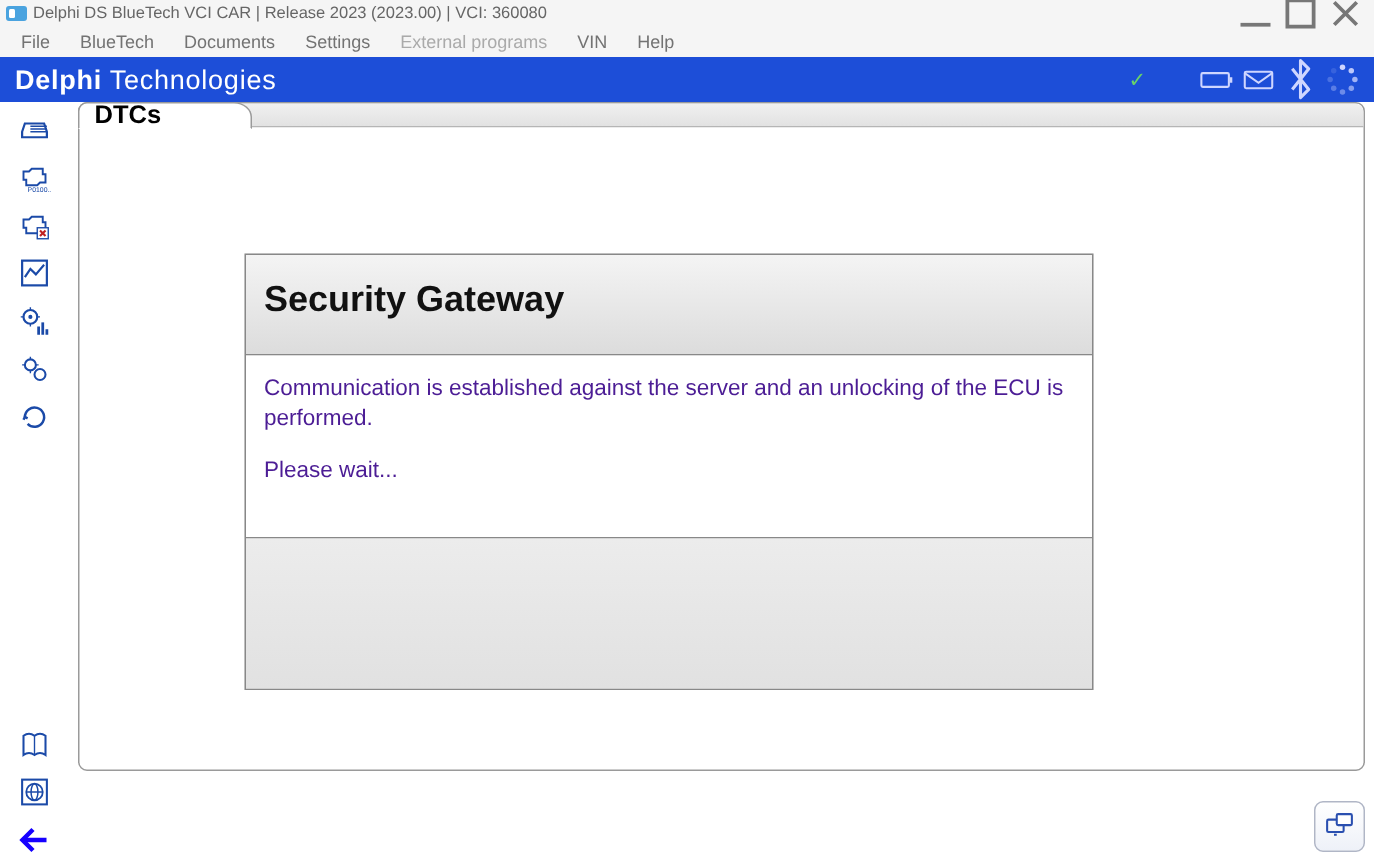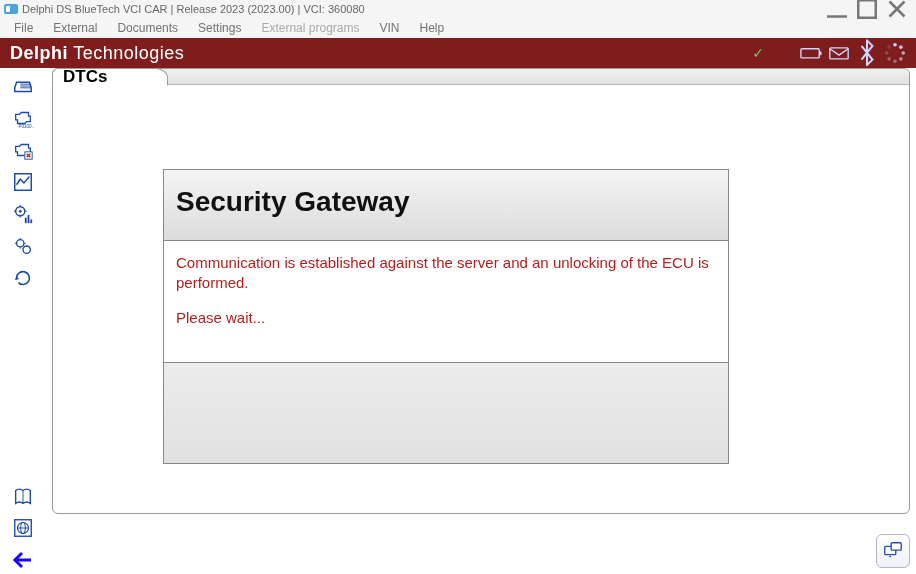--- a/index.html
+++ b/index.html
@@ -29,21 +29,21 @@
       font-size: 12px;
       gap: 0;
       background: #f5f5f5;
     }
     .menubar .menu-item { padding: 2px 10px; color: #737373; cursor: default; }
     .menubar .menu-item.disabled { color: #aaa; }
     
     
     .brandbar {
       height: 30px;
-      background: #7f1d1d;
+      background: #1d4ed8;
       display: flex;
       align-items: center;
       padding: 12px 10px;
       color: #fff;
     }
     .brand { font-size: 18px; letter-spacing: 0.5px; }
     .brand .b1 { font-weight: 700; }
     .brand .b2 { font-weight: 300; }
     .brandbar .spacer { flex: 1; }
     .brandbar .status-icon { width: 22px; height: 22px; display: flex; align-items: center; justify-content: center; margin-left: 6px; color: #cfd6ff; }
@@ -121,29 +121,29 @@
       left: 110px;
       width: 566px;
       border: 1px solid #888;
       background: #eee;
       font-size: 15px;
     }
     .dialog .dlg-header {
       padding: 16px 12px 22px 12px;
       border-bottom: 1px solid #888;
       background: linear-gradient(#f4f4f4, #dcdcdc);
-      font-size: 28px;
+      font-size: 24px;
       font-weight: 700;
       color: #111;
     }
     .dialog .dlg-body {
       padding: 12px 12px 18px 12px;
       border-bottom: 1px solid #888;
       background: #fff;
-      color: #b91c1c;
+      color: #4c1d95;
       line-height: 1.35;
     }
     .dialog .dlg-body p { margin-bottom: 14px; }
     .dialog .dlg-body p:last-child { margin-bottom: 16px; }
     .dialog .dlg-footer {
       height: 100px;
       background: linear-gradient(#ececec, #e1e1e1);
     }
 
     .corner-btn {
@@ -179,21 +179,21 @@
   <div class="winbtn">
     <svg viewBox="0 0 12 12">
         <line x1="3" y1="3" x2="9" y2="9" stroke="currentColor" stroke-width="1"></line>
         <line x1="9" y1="3" x2="3" y2="9" stroke="currentColor" stroke-width="1"></line>
       </svg>
   </div>
 </div>
 
 <div class="menubar">
   <div class="menu-item">File</div>
-  <div class="menu-item">External</div>
+  <div class="menu-item">BlueTech</div>
   <div class="menu-item">Documents</div>
   <div class="menu-item">Settings</div>
   <div class="menu-item disabled">External programs</div>
   <div class="menu-item">VIN</div>
   <div class="menu-item">Help</div>
 </div>
 
 <div class="brandbar">
   <span class="brand">
     <span class="b1">Delphi</span><span class="b2"> Technologies</span>

